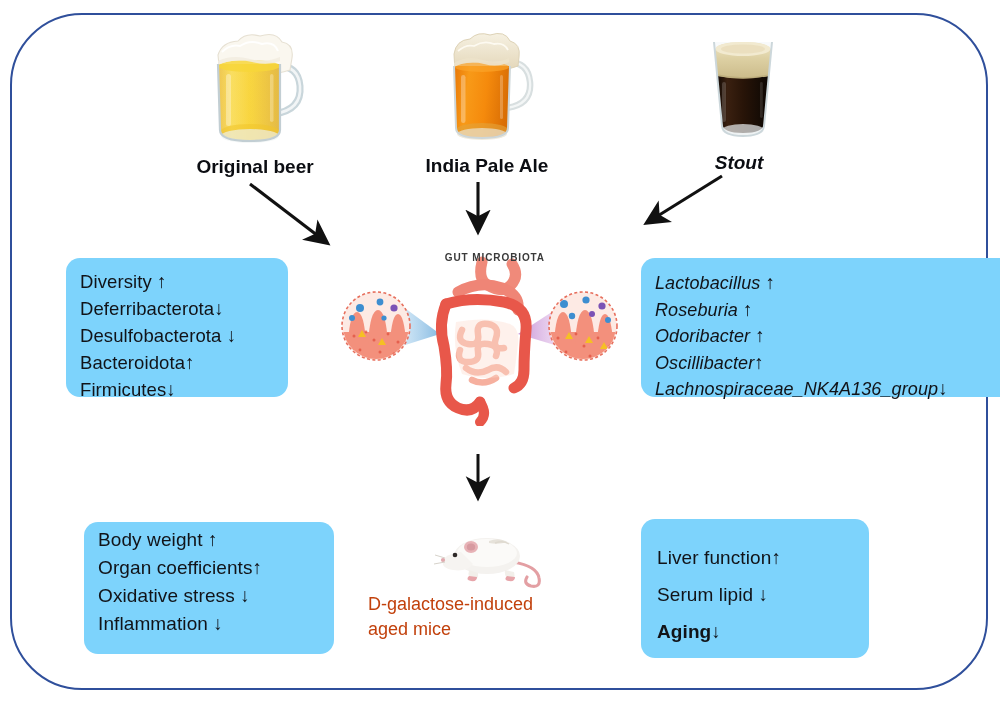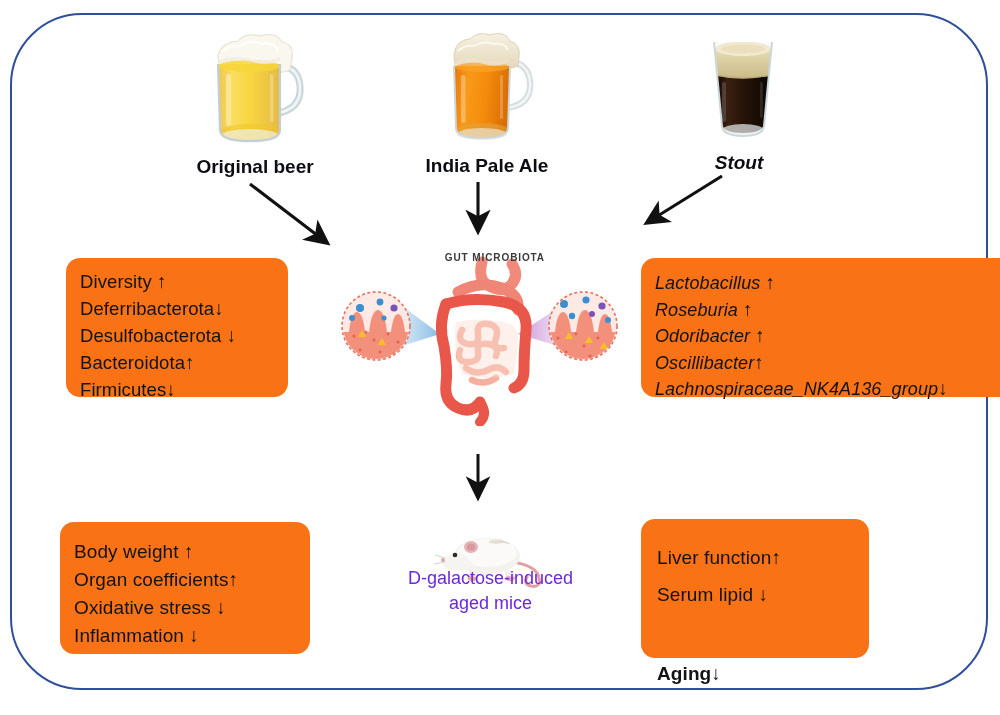--- a/index.html
+++ b/index.html
@@ -19,47 +19,47 @@
     width:978px;height:677px;
     border:2px solid #2f4f9b;
     border-radius:72px;
     box-sizing:border-box;
     background:transparent;
   }
 
   
   .box{
     position:absolute;
-    background:#f97316;
+    background:#7dd3fc;
     border-radius:14px;
     box-sizing:border-box;
     padding:10px 14px;
   }
   .box .line{
     color:#111318;
     white-space:nowrap;
     line-height:1.30;
     font-size:19px;
     letter-spacing:.1px;
   }
   .box .arw{font-size:19px;font-style:normal;font-weight:500;}
 
   #box-diversity{left:66px;top:258px;width:222px;height:139px;padding-top:11px;}
   #box-diversity .line{font-size:18.5px;line-height:1.42;}
 
   #box-genera{left:641px;top:258px;width:392px;height:139px;padding-top:12px;}
   #box-genera .line{font-size:18px;line-height:1.40;font-style:italic;}
   #box-genera .arw{font-style:normal;}
 
-  #box-physio{left:60px;top:522px;width:250px;height:132px;padding-top:16px;}
+  #box-physio{left:84px;top:522px;width:250px;height:132px;padding-top:4px;}
   #box-physio .line{font-size:19px;line-height:1.48;}
 
   #box-liver{left:641px;top:519px;width:228px;height:139px;padding:20px 0 0 16px;}
   #box-liver .line{font-size:19px;line-height:1.95;}
-  #box-liver .line.bold{font-weight:bold;margin-top:42px;}
+  #box-liver .line.bold{font-weight:bold;}
 
   
   .bev-label{
     position:absolute;
     font-weight:bold;
     font-size:19px;
     color:#0b0d12;
     white-space:nowrap;
     text-align:center;
   }
@@ -77,22 +77,22 @@
   #gut-figure{position:absolute;left:340px;top:246px;width:280px;height:180px;}
   #gut-caption{
     position:absolute;left:415px;top:252px;width:130px;
     text-align:right;font-size:10px;font-weight:bold;
     letter-spacing:.9px;color:#3a3a3a;
   }
 
   
   #mouse-figure{position:absolute;left:425px;top:522px;width:125px;height:66px;}
   #mouse-caption{
-    position:absolute;left:368px;top:566px;width:245px;
-    text-align:center;font-size:18px;line-height:1.38;color:#6d28d9;
+    position:absolute;left:368px;top:592px;width:245px;
+    font-size:18px;line-height:1.38;color:#c2410c;
   }
 
   
   .arrow-svg{position:absolute;overflow:visible;}
   #arrow-original{left:240px;top:178px;width:105px;height:78px;}
   #arrow-ipa{left:455px;top:178px;width:46px;height:66px;}
   #arrow-stout{left:630px;top:170px;width:105px;height:68px;}
   #arrow-gut-mouse{left:455px;top:452px;width:46px;height:58px;}
 </style>
 </head>

